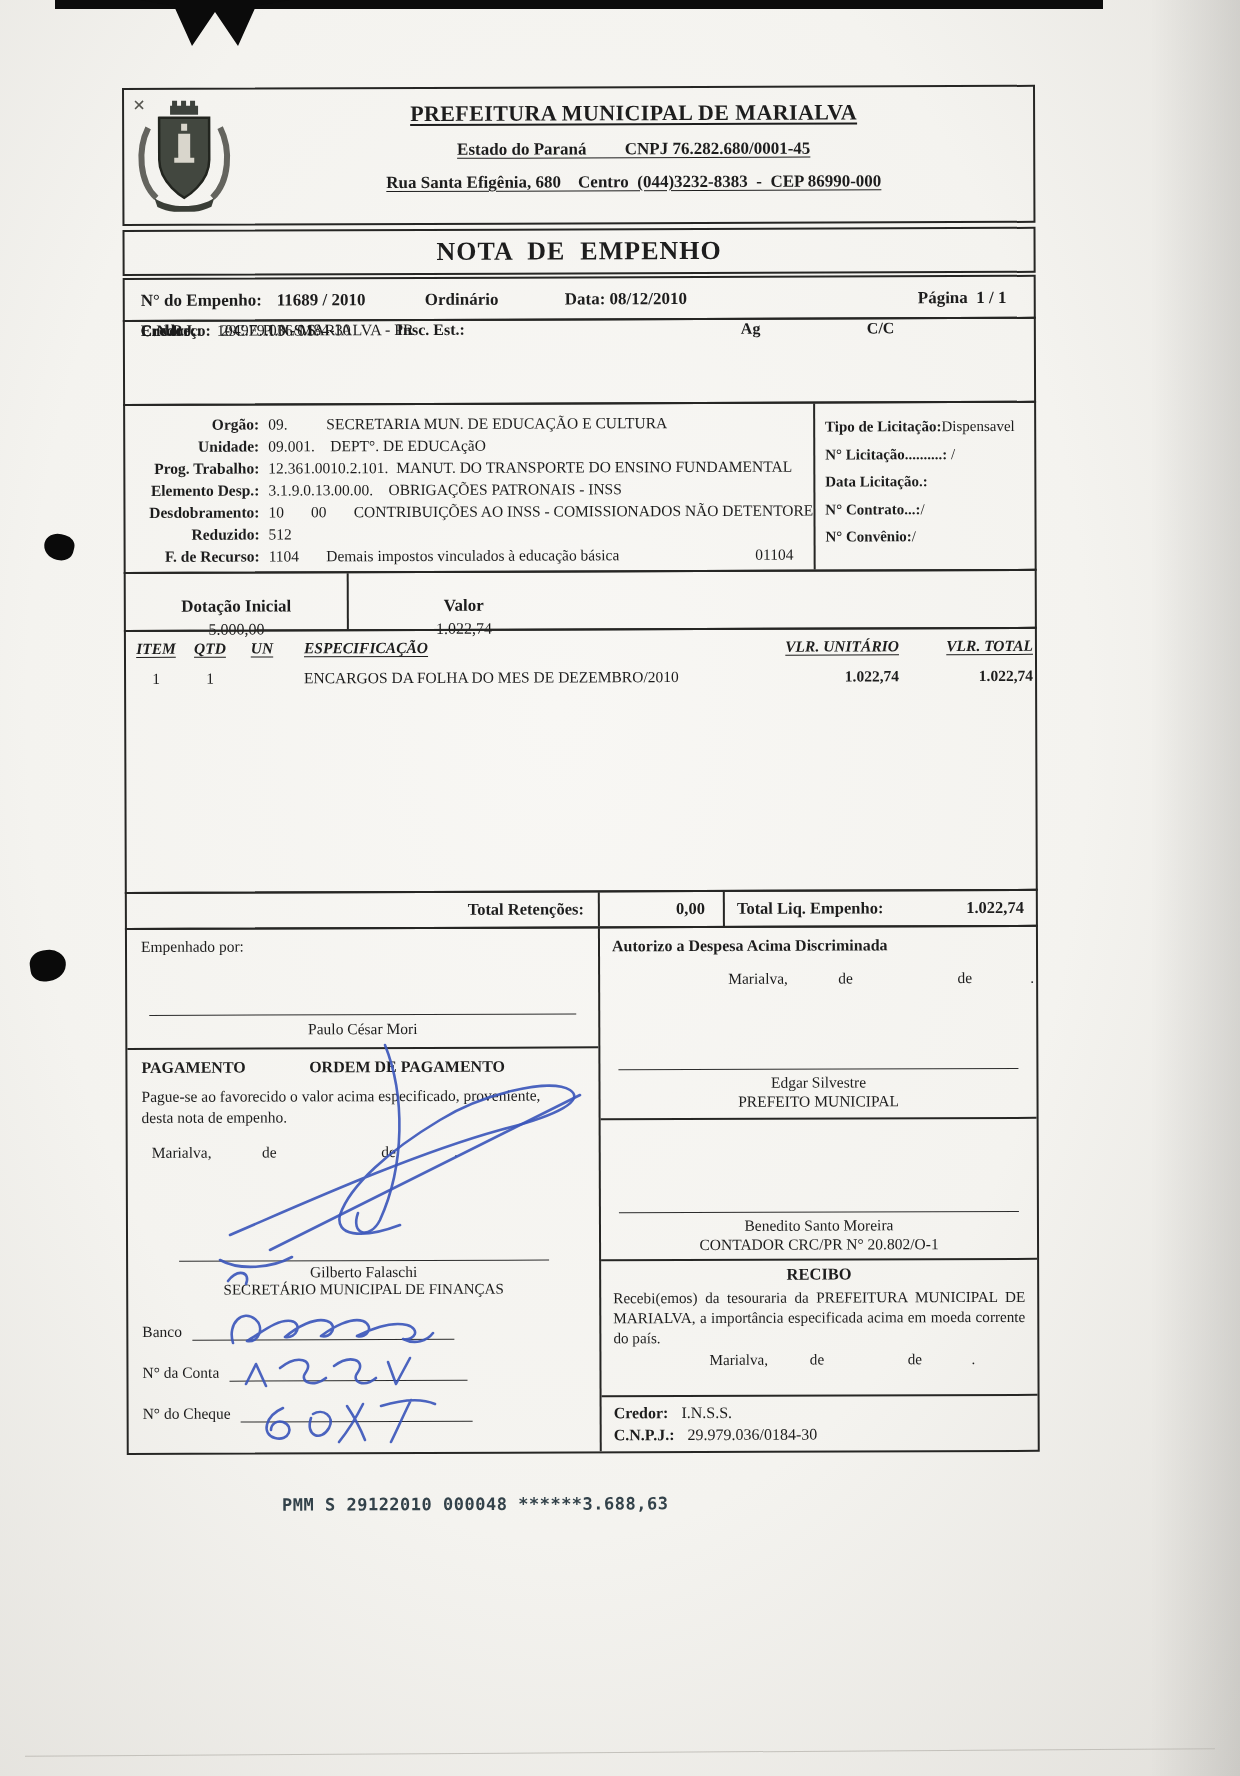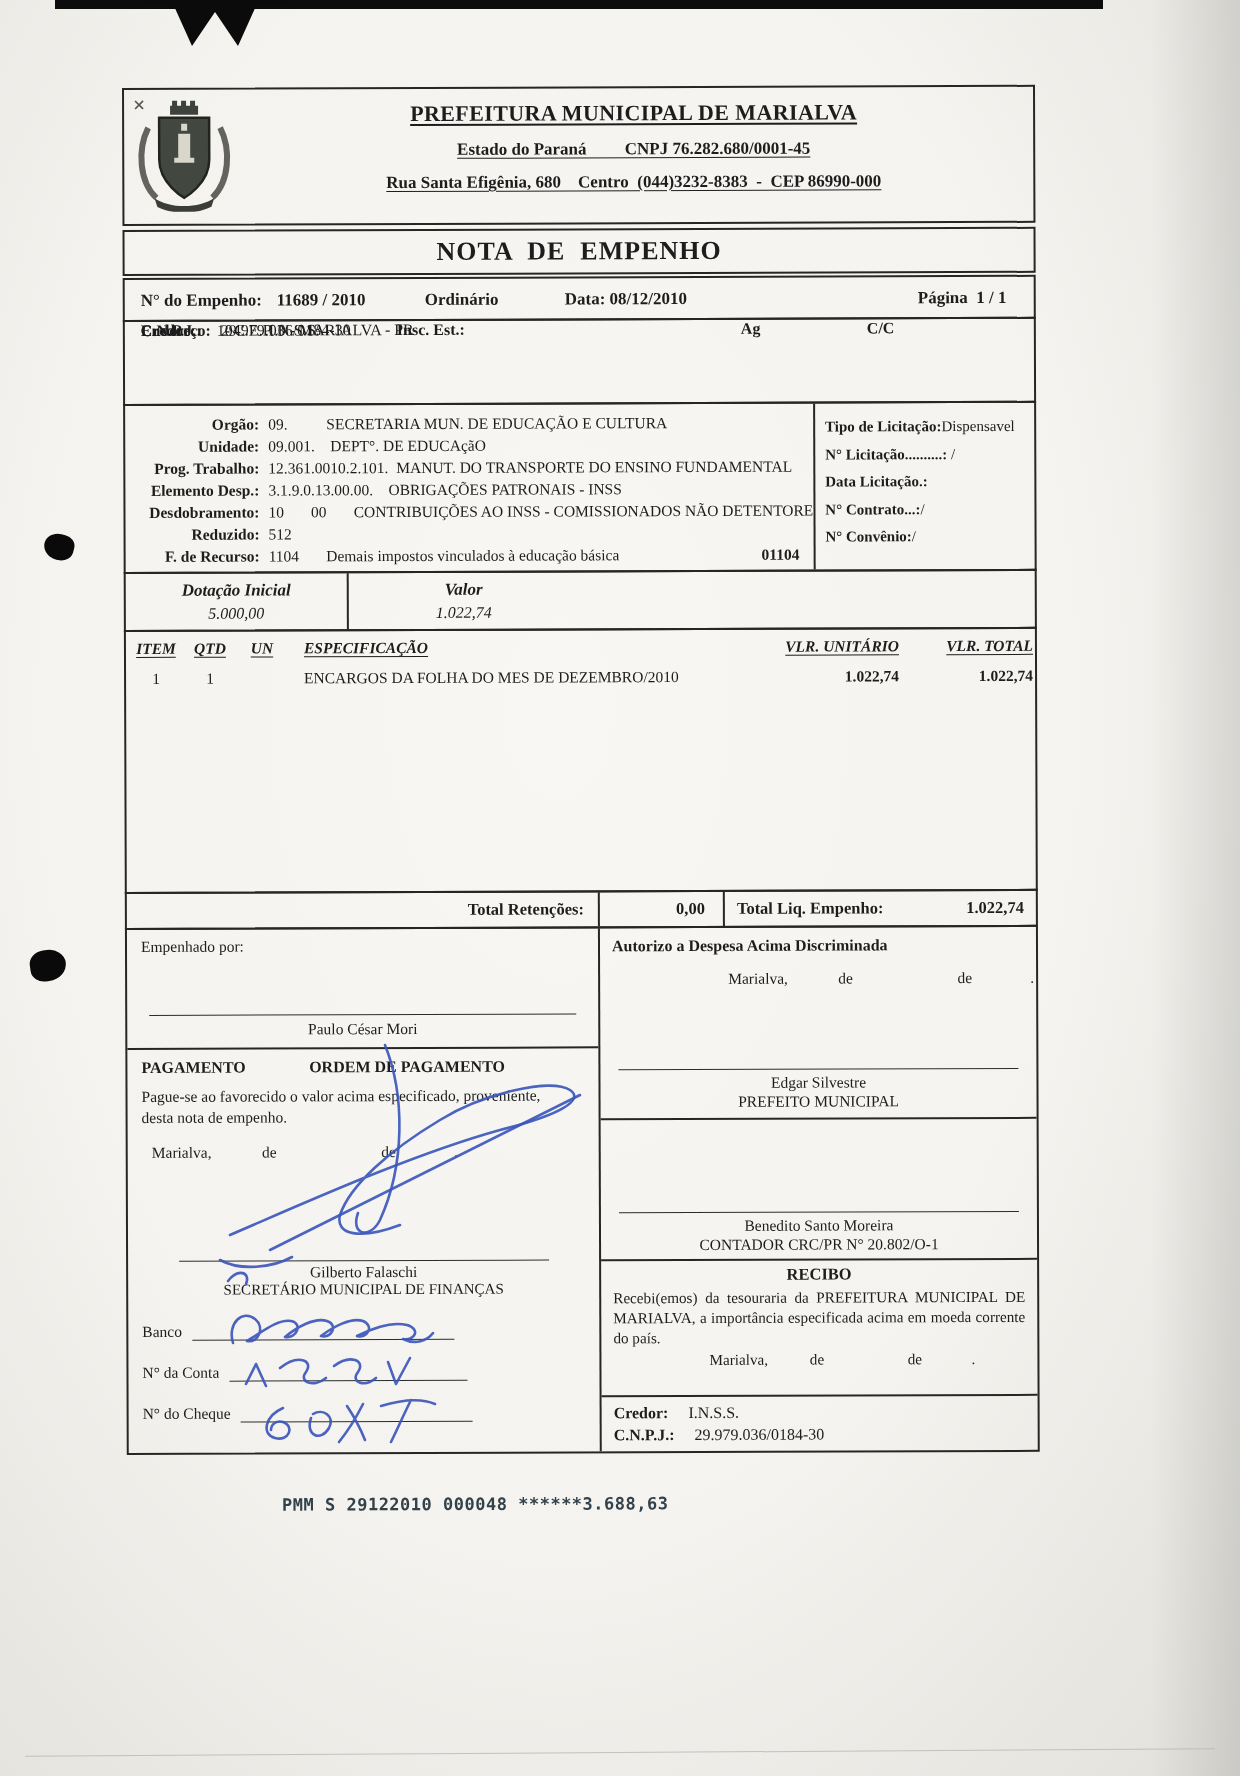--- a/index.html
+++ b/index.html
@@ -69,28 +69,28 @@
   .en-label { left:16px; }  .en-value { left:100px; }
   .cj-label { left:16px; }  .cj-value { left:96px; }
   .insc-label { left:272px; } .ag-label { left:616px; } .cc-label { left:742px; }
 
   
   .orc-box { height:170px; display:flex; font-size:15.5px; }
   .orc-left { flex:1; padding:8px 0 0 4px; }
   .orc-row { display:flex; line-height:22px; }
   .orc-label { width:130px; text-align:right; font-weight:bold; flex:0 0 auto; }
   .orc-value { margin-left:9px; white-space:pre; }
-  .orc-extra { margin-left:auto; padding-right:14px; font-weight:bold; }
+  .orc-extra { margin-left:auto; padding-right:20px; font-weight:normal; }
   .orc-right { width:235px; border-left:2px solid #262624; padding:10px 0 0 10px; font-size:15px; box-sizing:content-box; }
   .lic-row { line-height:27.5px; white-space:pre; }
   .lic-label { font-weight:bold; }
 
   
   .amt-box { height:60px; display:flex; text-align:center; }
-  .amt-cell { box-sizing:border-box; border-right:2px solid #262624; padding-top:7px;font-style:italic; }
+  .amt-cell { box-sizing:border-box; border-right:2px solid #262624; padding-top:23px; }
   .amt-cell:last-child { border-right:none; }
   .amt-c1 { width:223px; } .amt-c2 { width:225px; } .amt-c3 { width:230px; } .amt-c4 { width:235px; }
   .amt-label { font-weight:bold; font-size:17px; }
   .amt-value { font-size:16px; margin-top:4px; }
 
   
   .items-box { height:264px; font-size:15.5px; }
   .items-head { display:flex; padding-top:8px; font-style:italic; font-weight:bold; }
   .items-head span { text-decoration:underline; text-underline-offset:3px; }
   .col-item { width:60px; text-align:center; }
@@ -147,21 +147,21 @@
   .ben-cargo { position:absolute; width:100%; bottom:5px; text-align:center; }
 
   .recibo { height:140px; font-size:15.2px; border-bottom:2px solid #262624; box-sizing:border-box; }
   .recibo-title { text-align:center; font-weight:bold; font-size:16.5px; padding-top:4px; }
   .recibo-text { padding:3px 12px 0 12px; text-align:justify; line-height:20px; }
   .recibo-marialva { padding-left:108px; margin-top:3px; white-space:pre; }
 
   .credor-final { flex:1; padding:5px 12px; font-size:16px; }
   .cf-line { line-height:22px; }
   .cf-label { font-weight:bold; }
-  .cf-value { margin-left:16px; }
+  .cf-value { margin-left:9px; }
 
   
   .ink { position:absolute; pointer-events:none; }
   .ink path { stroke:#3c57bb; stroke-width:2.6; fill:none; stroke-linecap:round; stroke-linejoin:round; opacity:.92; }
 
   
   .dotmatrix {
     position:absolute; left:282px; top:1494px;
     font-family:"DejaVu Sans Mono", monospace; font-size:17px; font-weight:bold;
     color:#33424a; letter-spacing:.5px; transform:rotate(-0.2deg);

